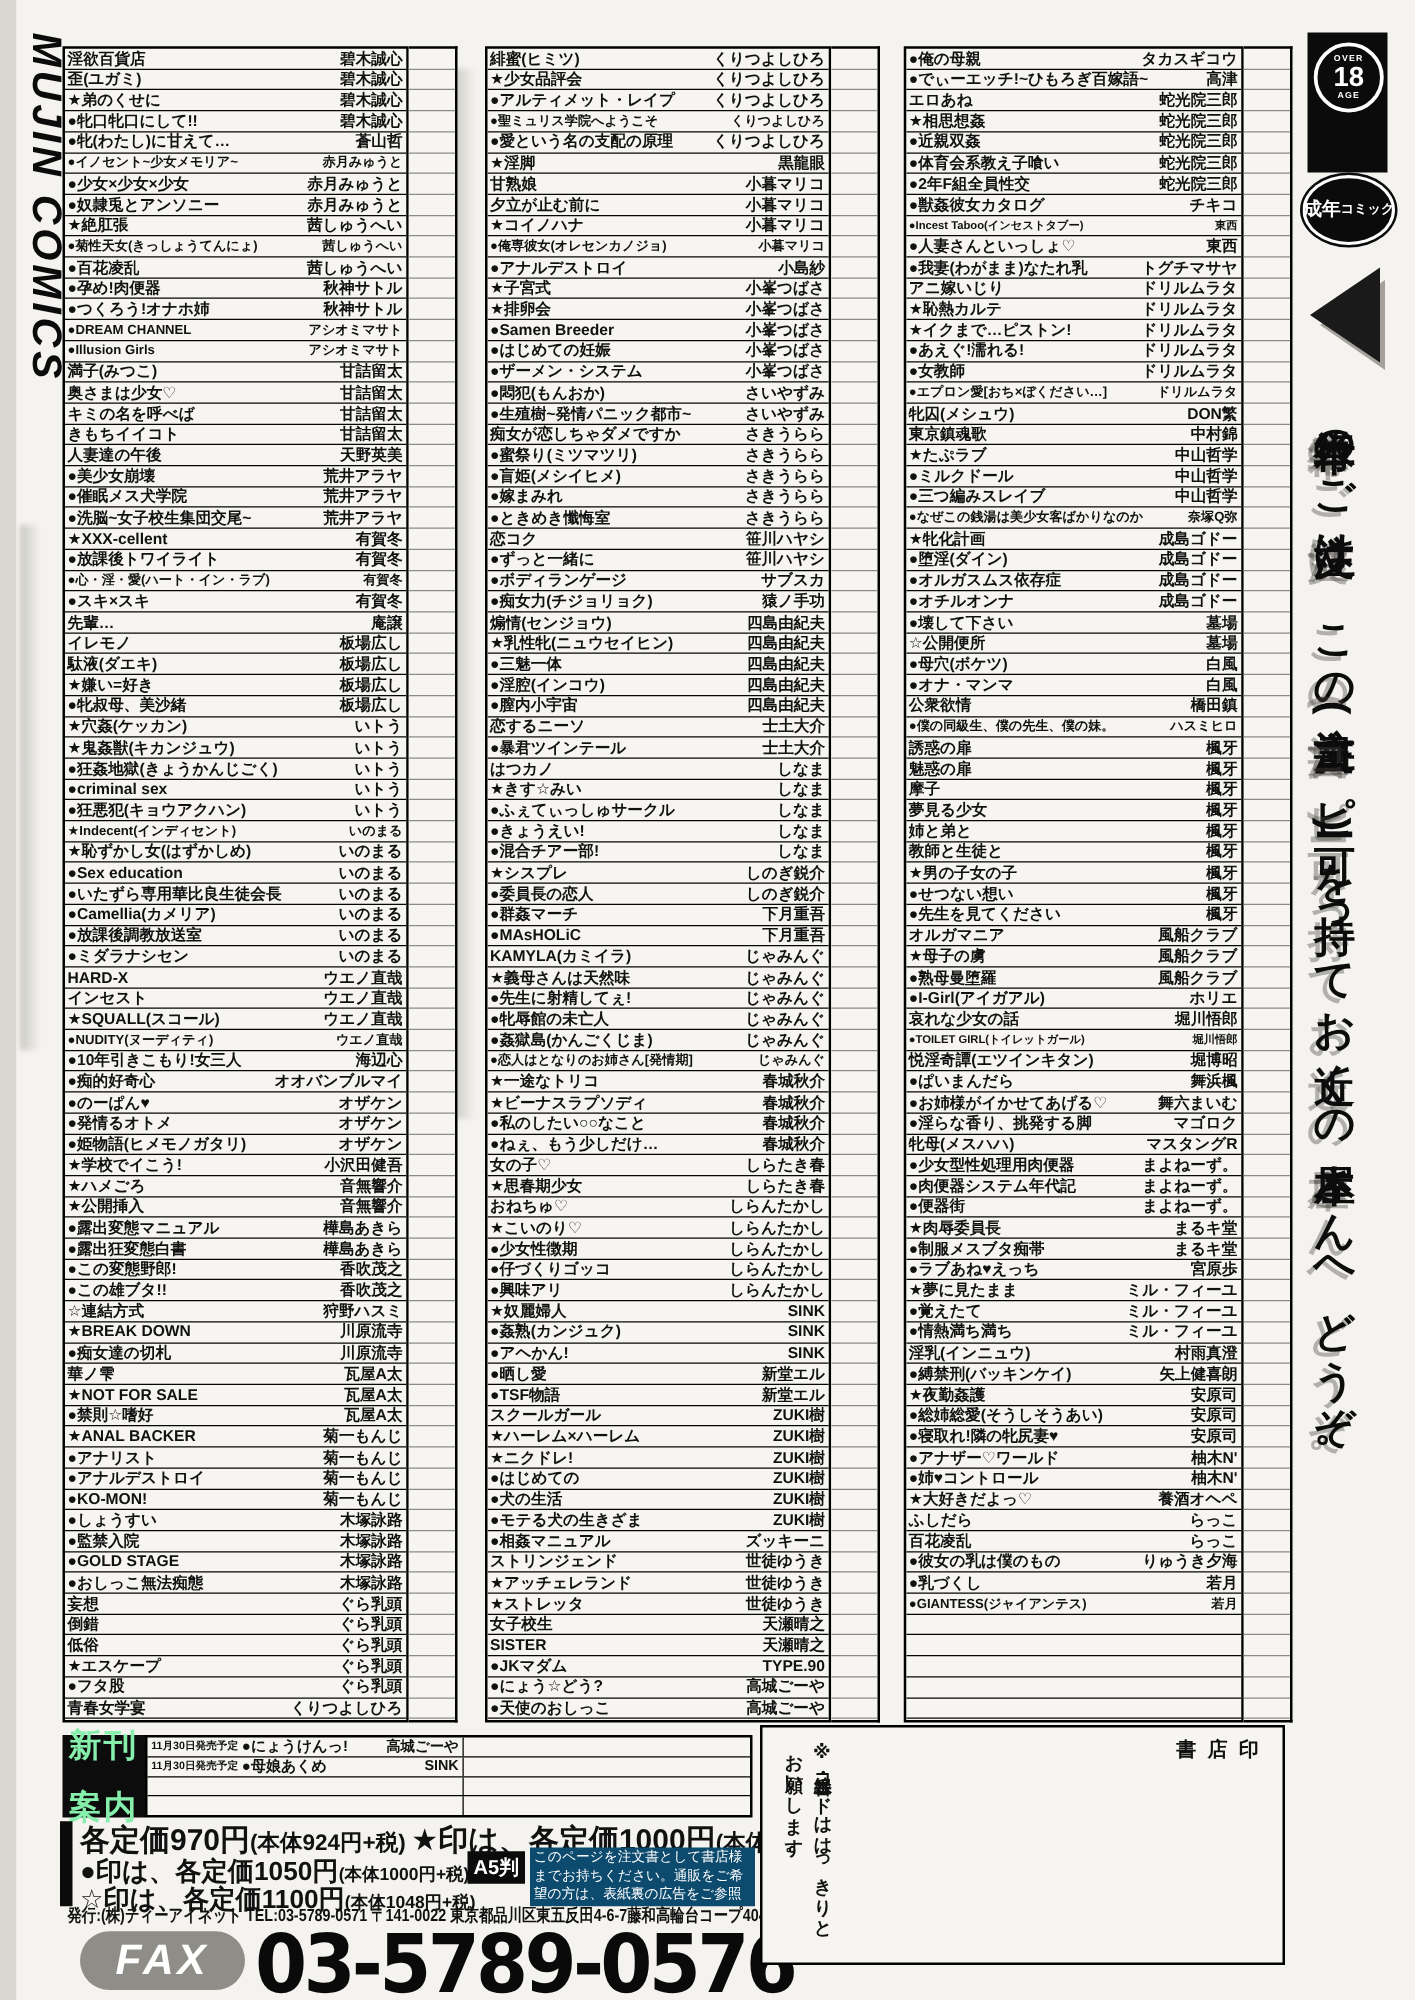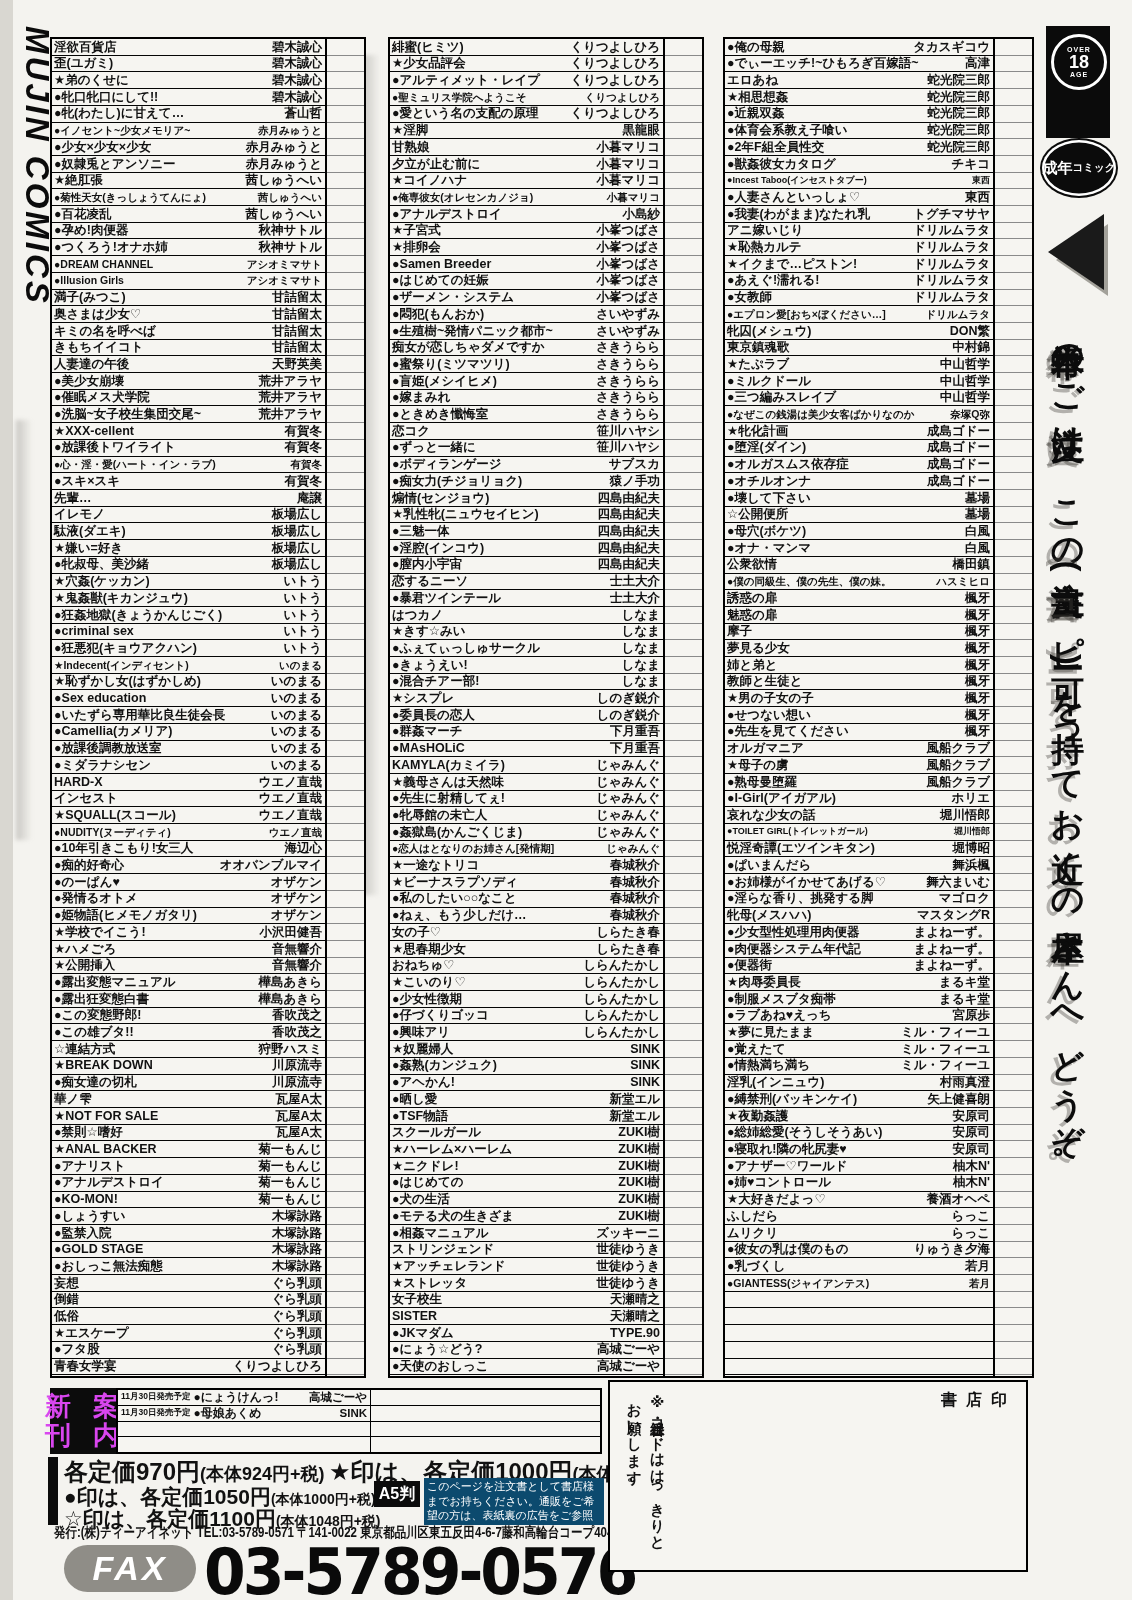--- a/index.html
+++ b/index.html
@@ -20,35 +20,35 @@
        line-height:1;white-space:nowrap;overflow:hidden;}
   .row.s{font-size:10.5px}.row.xs{font-size:9px}
   .row .t{text-align:left}.row .a{margin-left:4px;text-align:right}
   .chk{width:37px;border:2px solid #000;border-left:none;background:#f6f5f1;height:1337px;overflow:hidden;}
   .cell{height:16.71px;box-sizing:border-box;border-bottom:1px solid #8a8a8a;}
   
   .age-rect{position:absolute;left:1046px;top:26px;width:64px;height:112px;background:#0b0b0b;}
   .age-circle{position:absolute;left:5px;top:8px;width:50px;height:50px;border:3px solid #fff;border-radius:50%;
               color:#fff;display:flex;flex-direction:column;align-items:center;justify-content:center;line-height:1;}
   .age-circle .sm{font-size:7px;font-weight:700;letter-spacing:1px}
-  .age-circle .num{font-size:18px;font-weight:900}
+  .age-circle .num{font-size:22px;font-weight:900}
   .seinen{position:absolute;left:1042px;top:140px;width:74px;height:56px;background:#0b0b0b;border-radius:50%;
           box-shadow:inset 0 0 0 2.5px #fff,0 0 0 2px #0b0b0b;color:#fff;display:flex;flex-direction:row;
           align-items:center;justify-content:center;line-height:1.1;}
   .seinen .l1{font-size:15px;font-weight:900}.seinen .l2{font-size:10.5px;font-weight:900}
   .arrow-shadow{position:absolute;left:1056px;top:224px;width:0;height:0;
      border-top:36px solid transparent;border-bottom:36px solid transparent;border-right:52px solid #a3a19a;}
   .arrow{position:absolute;left:1048px;top:214px;width:0;height:0;
      border-top:38px solid transparent;border-bottom:38px solid transparent;border-right:56px solid #1a1a1a;}
   .order-text{position:absolute;left:1050px;top:318px;height:1268px;writing-mode:vertical-rl;
       font-size:33px;font-weight:900;color:#0c0c0c;letter-spacing:1.5px;line-height:1.05;
       text-shadow:-5px 4px 0 rgba(70,68,62,.38);}
   
-  .nr-label{position:absolute;left:50px;top:1388px;width:66px;height:66px;background:#0c0c0c;color:#d946ef;
-      display:flex;flex-direction:row;align-items:center;justify-content:center;line-height:1.1;gap:20px;}
+  .nr-label{position:absolute;left:50px;top:1388px;width:66px;height:66px;background:#0c0c0c;color:#86efac;
+      display:flex;flex-direction:column;align-items:center;justify-content:center;line-height:1.1;gap:20px;}
   .nr-label span{font-size:26px;font-weight:900;letter-spacing:2px;}
   .nr-table{position:absolute;left:116px;top:1388px;width:486px;height:66px;border:2px solid #000;background:#f6f5f1;
       display:flex;flex-direction:column;box-sizing:border-box;}
   .nr-row{flex:1;display:grid;grid-template-columns:253px 1fr;border-bottom:1px solid #000;min-height:0;}
   .nr-row:last-child{border-bottom:none;}
   .nr-c1{display:flex;align-items:center;border-right:1.5px solid #000;padding:2px 3px;white-space:nowrap;overflow:hidden;}
   .nr-date{font-size:8.5px;font-weight:700;margin-right:3px;}
   .nr-t{font-size:12px;font-weight:700;flex:1;}
   .nr-a{font-size:11.5px;font-weight:700;margin-left:3px;}
   
@@ -1179,21 +1179,21 @@
         </div>
         <div class="row">
           <span class="t">★大好きだよっ♡</span>
           <span class="a">養酒オヘペ</span>
         </div>
         <div class="row">
           <span class="t">ふしだら</span>
           <span class="a">らっこ</span>
         </div>
         <div class="row">
-          <span class="t">ムリクリ</span>
+          <span class="t">百花凌乱</span>
           <span class="a">らっこ</span>
         </div>
         <div class="row">
           <span class="t">●彼女の乳は僕のもの</span>
           <span class="a">りゅうき夕海</span>
         </div>
         <div class="row">
           <span class="t">●乳づくし</span>
           <span class="a">若月</span>
         </div>

